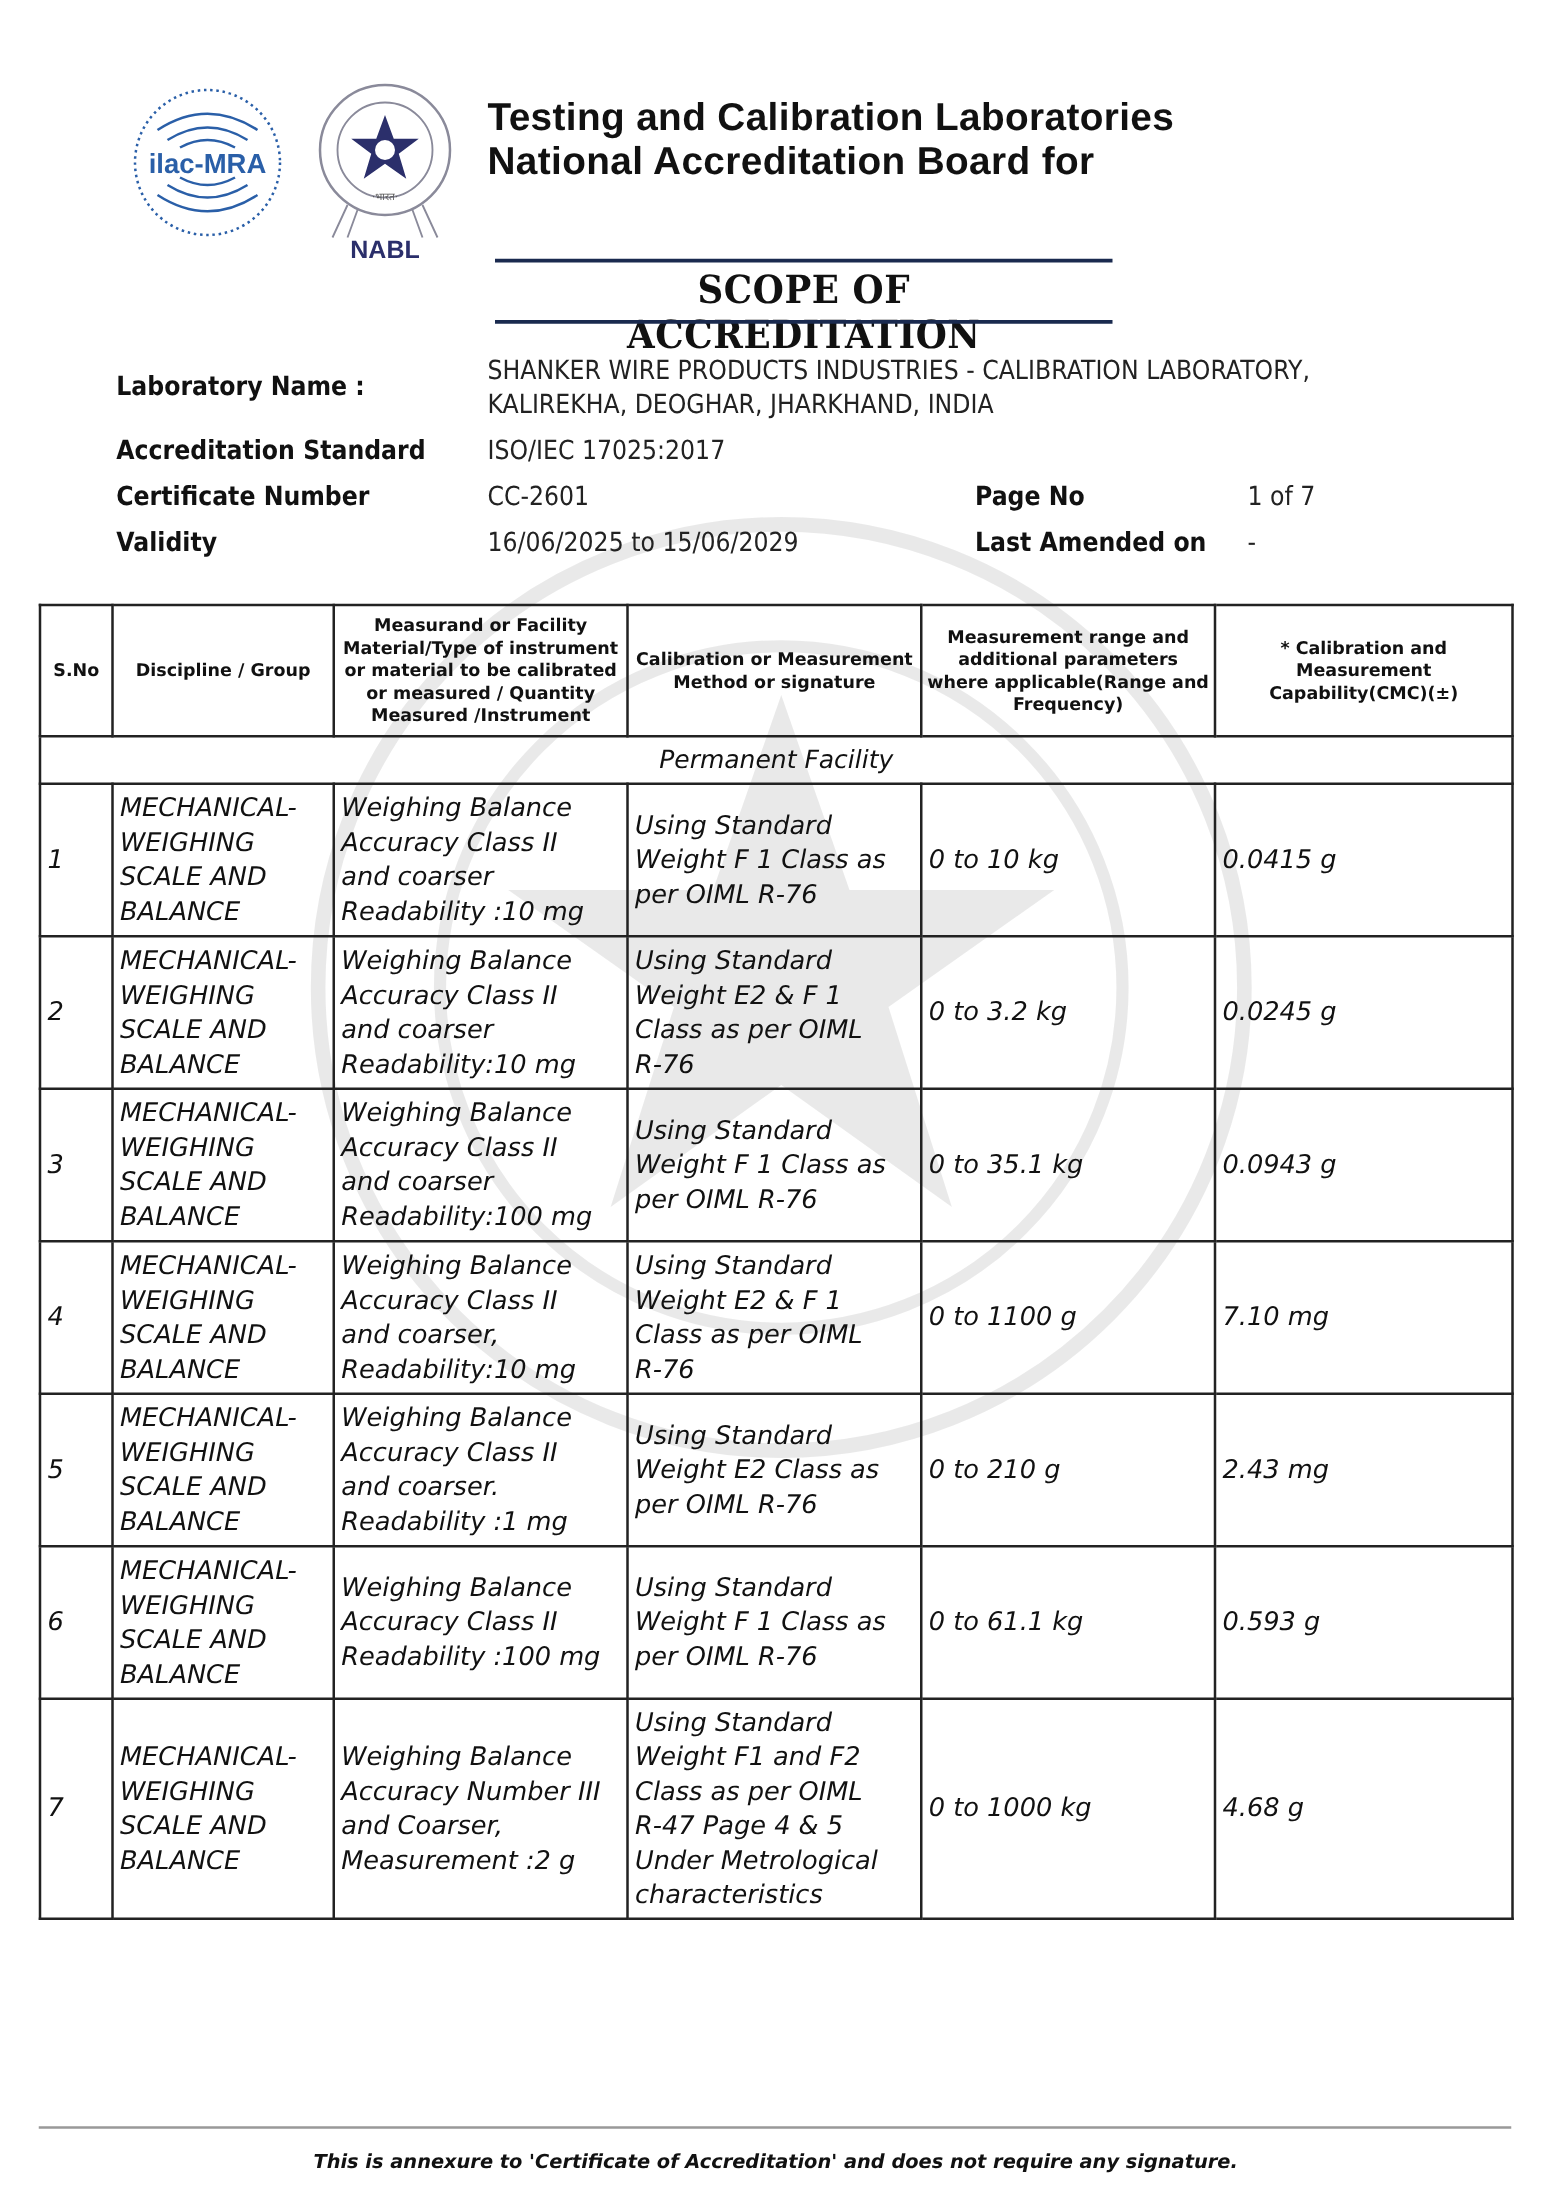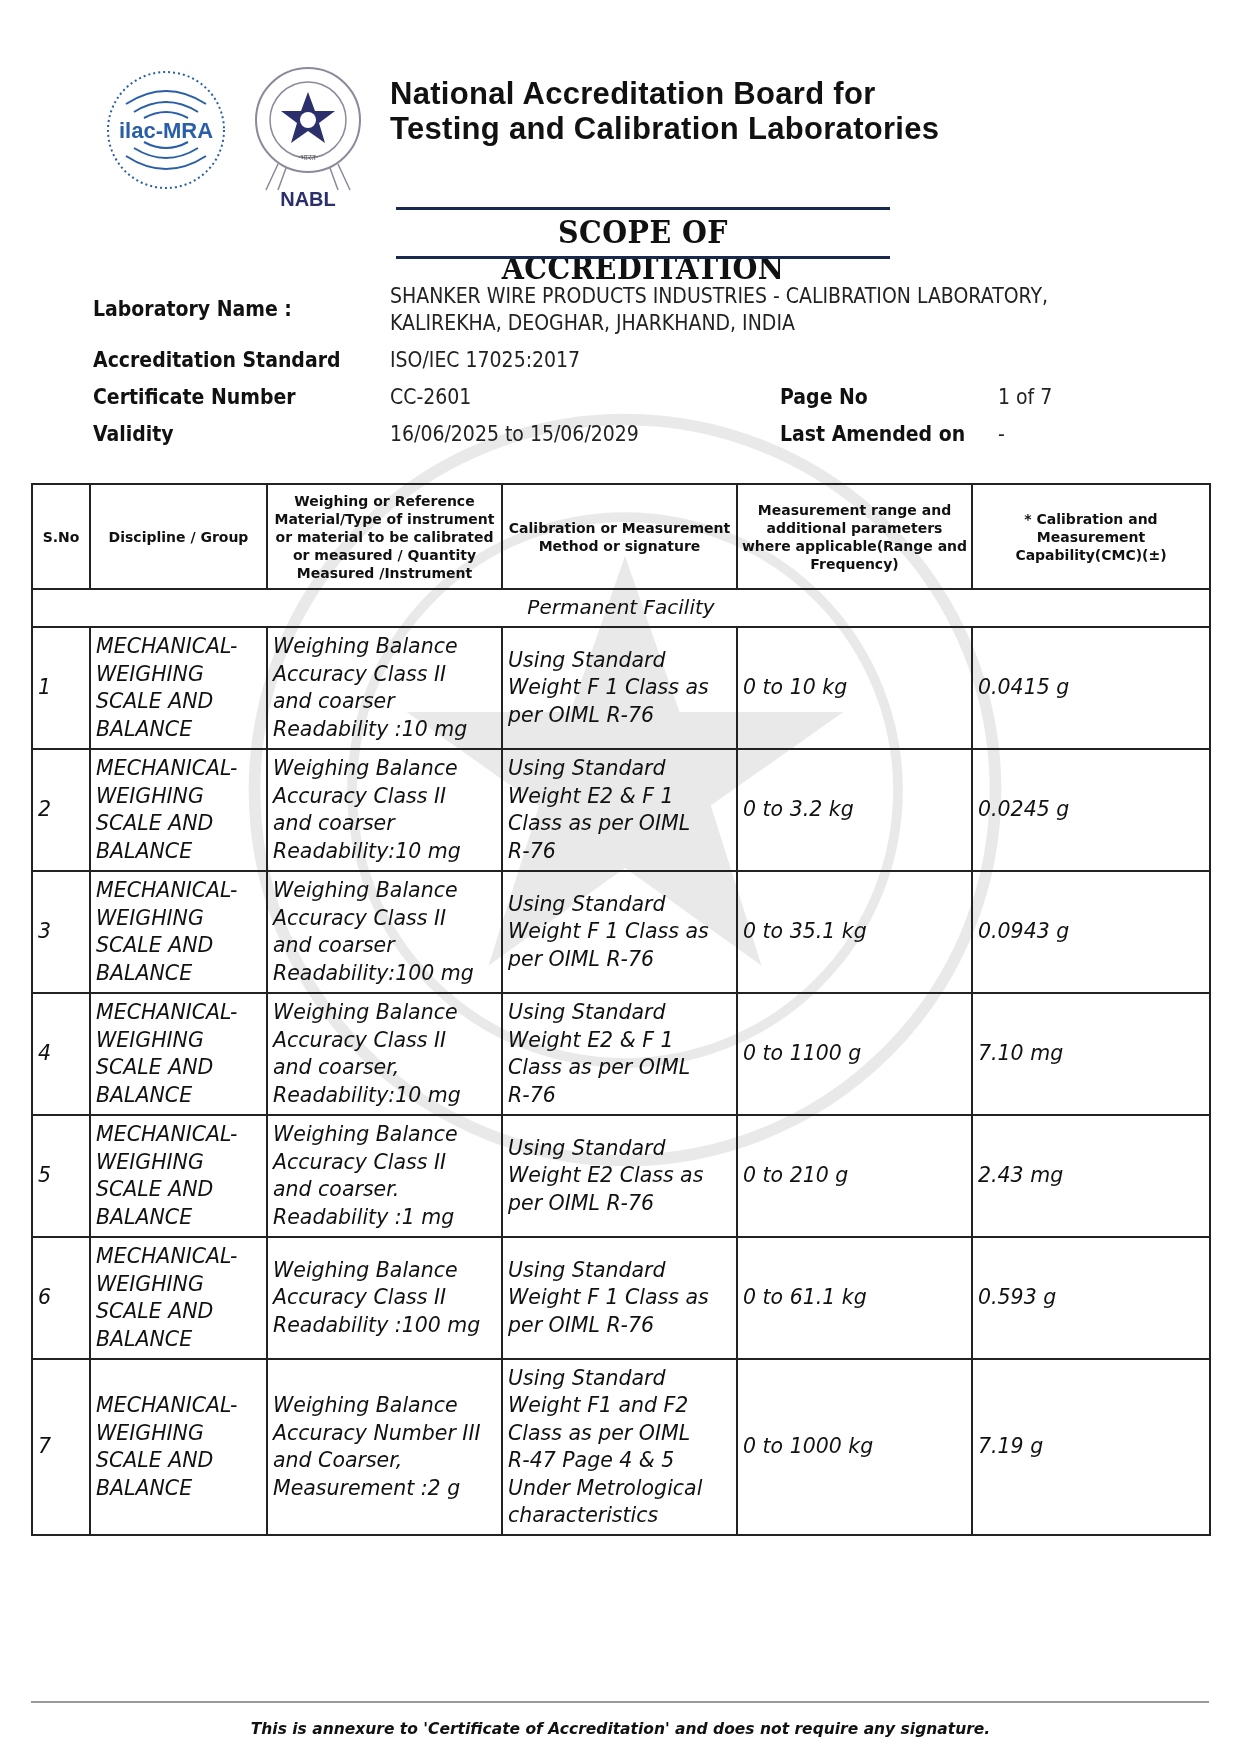--- a/index.html
+++ b/index.html
@@ -55,22 +55,22 @@
   <circle cx="60" cy="56" r="52" fill="none" stroke="#8a8a9a" stroke-width="2"></circle>
   <circle cx="60" cy="56" r="38" fill="none" stroke="#8a8a9a" stroke-width="1.5"></circle>
   <polygon points="60,28 67,47 87,47 71,59 77,79 60,67 43,79 49,59 33,47 53,47" fill="#2b2f6b"></polygon>
   <circle cx="60" cy="56" r="8" fill="#fff"></circle>
   <text x="60" y="96" text-anchor="middle" font-family="DejaVu Sans, sans-serif" font-size="8" fill="#555">·भारत·</text>
   <path d="M30 100 L18 126 M90 100 L102 126 M38 104 L30 126 M82 104 L90 126" stroke="#8a8a9a" stroke-width="1.5" fill="none"></path>
   <text x="60" y="142" text-anchor="middle" font-family="Liberation Sans, sans-serif" font-weight="bold" font-size="20" fill="#2b2f6b">NABL</text>
 </svg>
 
 <div class="org-title">
+  <div>Testing and Calibration Laboratories</div>
   <div>National Accreditation Board for</div>
-  <div>Testing and Calibration Laboratories</div>
 </div>
 
 <div class="scope-rule-top"></div>
 <div class="scope-title">SCOPE OF ACCREDITATION</div>
 <div class="scope-rule-bot"></div>
 
 <div class="info-label" style="top:297px;">Laboratory Name :</div>
 <div class="info-value" style="top:283px;">
   <div>SHANKER WIRE PRODUCTS INDUSTRIES - CALIBRATION LABORATORY,</div>
   <div>KALIREKHA, DEOGHAR, JHARKHAND, INDIA</div>
@@ -95,21 +95,21 @@
     <col style="width:177px">
     <col style="width:235px">
     <col style="width:235px">
     <col style="width:235px">
     <col style="width:238px">
   </colgroup>
   <thead>
     <tr>
       <th>S.No</th>
       <th>Discipline / Group</th>
-      <th>Weighing or Reference Material/Type of instrument or material to be calibrated or measured / Quantity Measured /Instrument</th>
+      <th>Measurand or Facility Material/Type of instrument or material to be calibrated or measured / Quantity Measured /Instrument</th>
       <th>Calibration or Measurement Method or signature</th>
       <th>Measurement range and additional parameters where applicable(Range and Frequency)</th>
       <th>* Calibration and Measurement Capability(CMC)(±)</th>
     </tr>
   </thead>
   <tbody id="scope-body">
     <tr>
       <td class="facility" colspan="6">Permanent Facility</td>
     </tr>
   <tr style="height: 122px;">
@@ -261,19 +261,19 @@
         </td>
         <td>
           <span class="cell-text">Using Standard</span>
           <span class="cell-text">Weight F1 and F2</span>
           <span class="cell-text">Class as per OIML</span>
           <span class="cell-text">R-47 Page 4 &amp; 5</span>
           <span class="cell-text">Under Metrological</span>
           <span class="cell-text">characteristics</span>
         </td>
         <td>0 to 1000 kg</td>
-        <td>7.19 g</td>
+        <td>4.68 g</td>
       </tr>
     </tbody>
 </table>
 
 <div class="footer-rule"></div>
 <div class="footer-note">This is annexure to 'Certificate of Accreditation' and does not require any signature.</div>
 
 </body></html>

